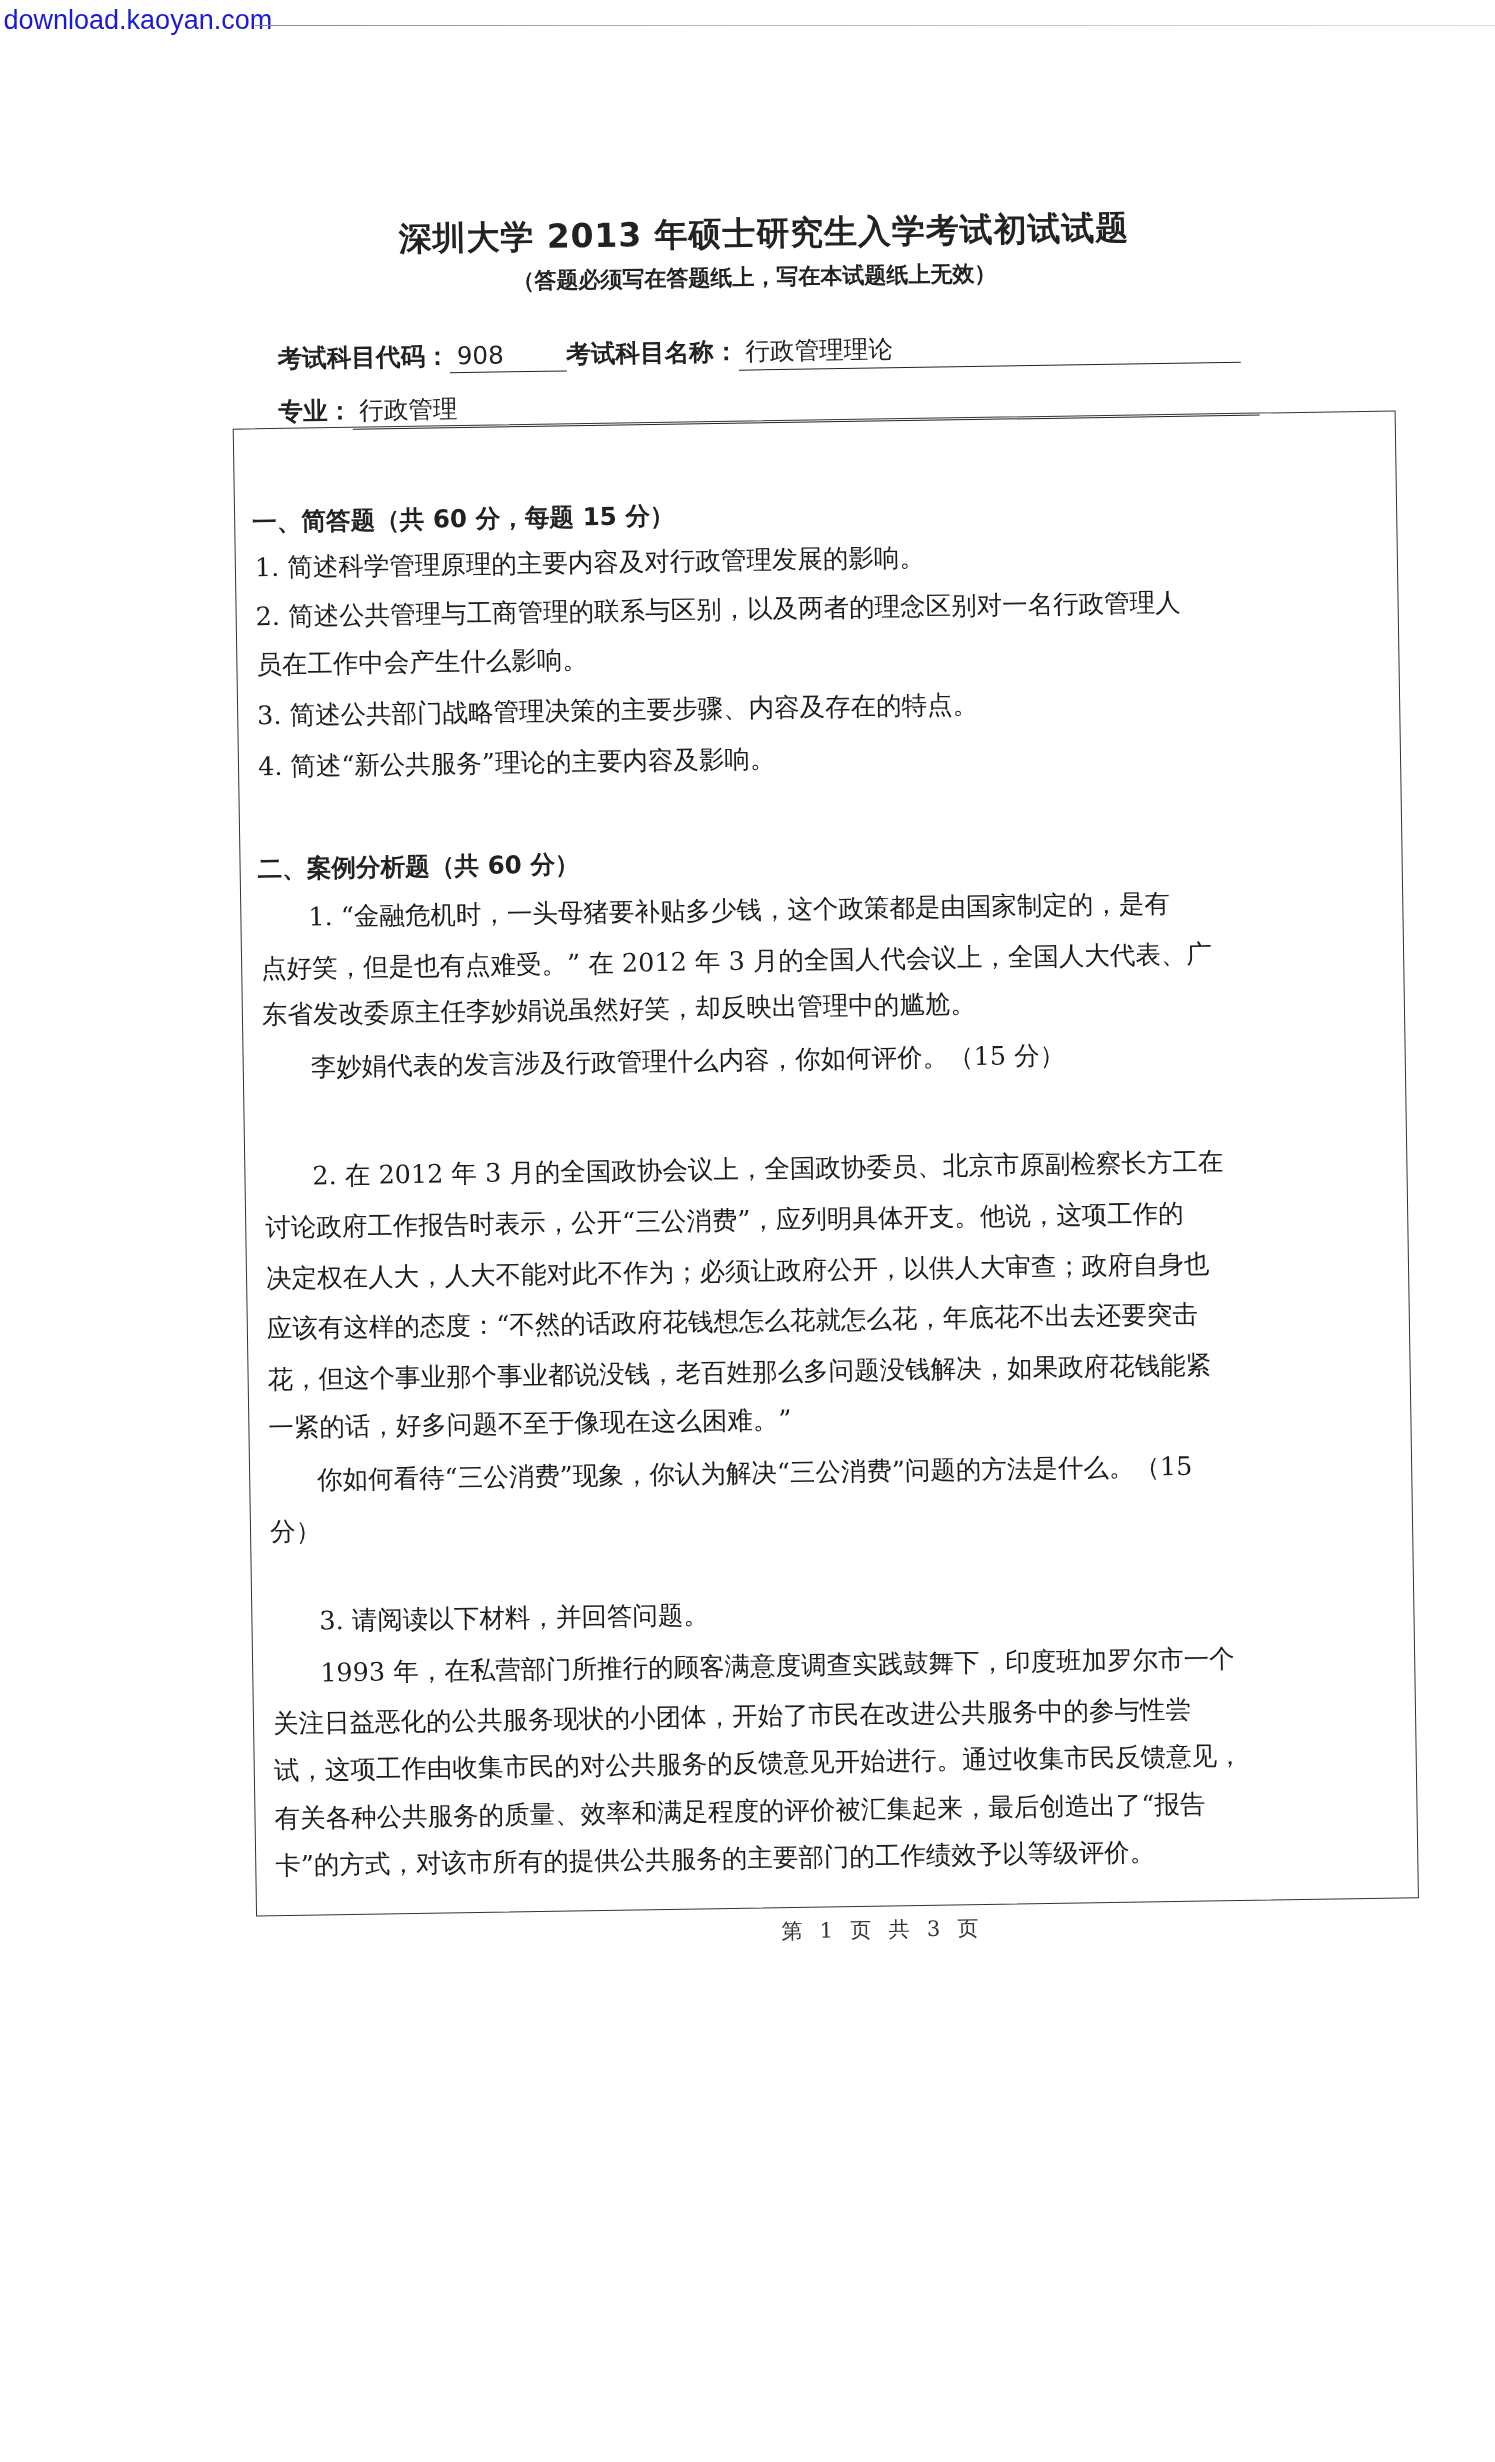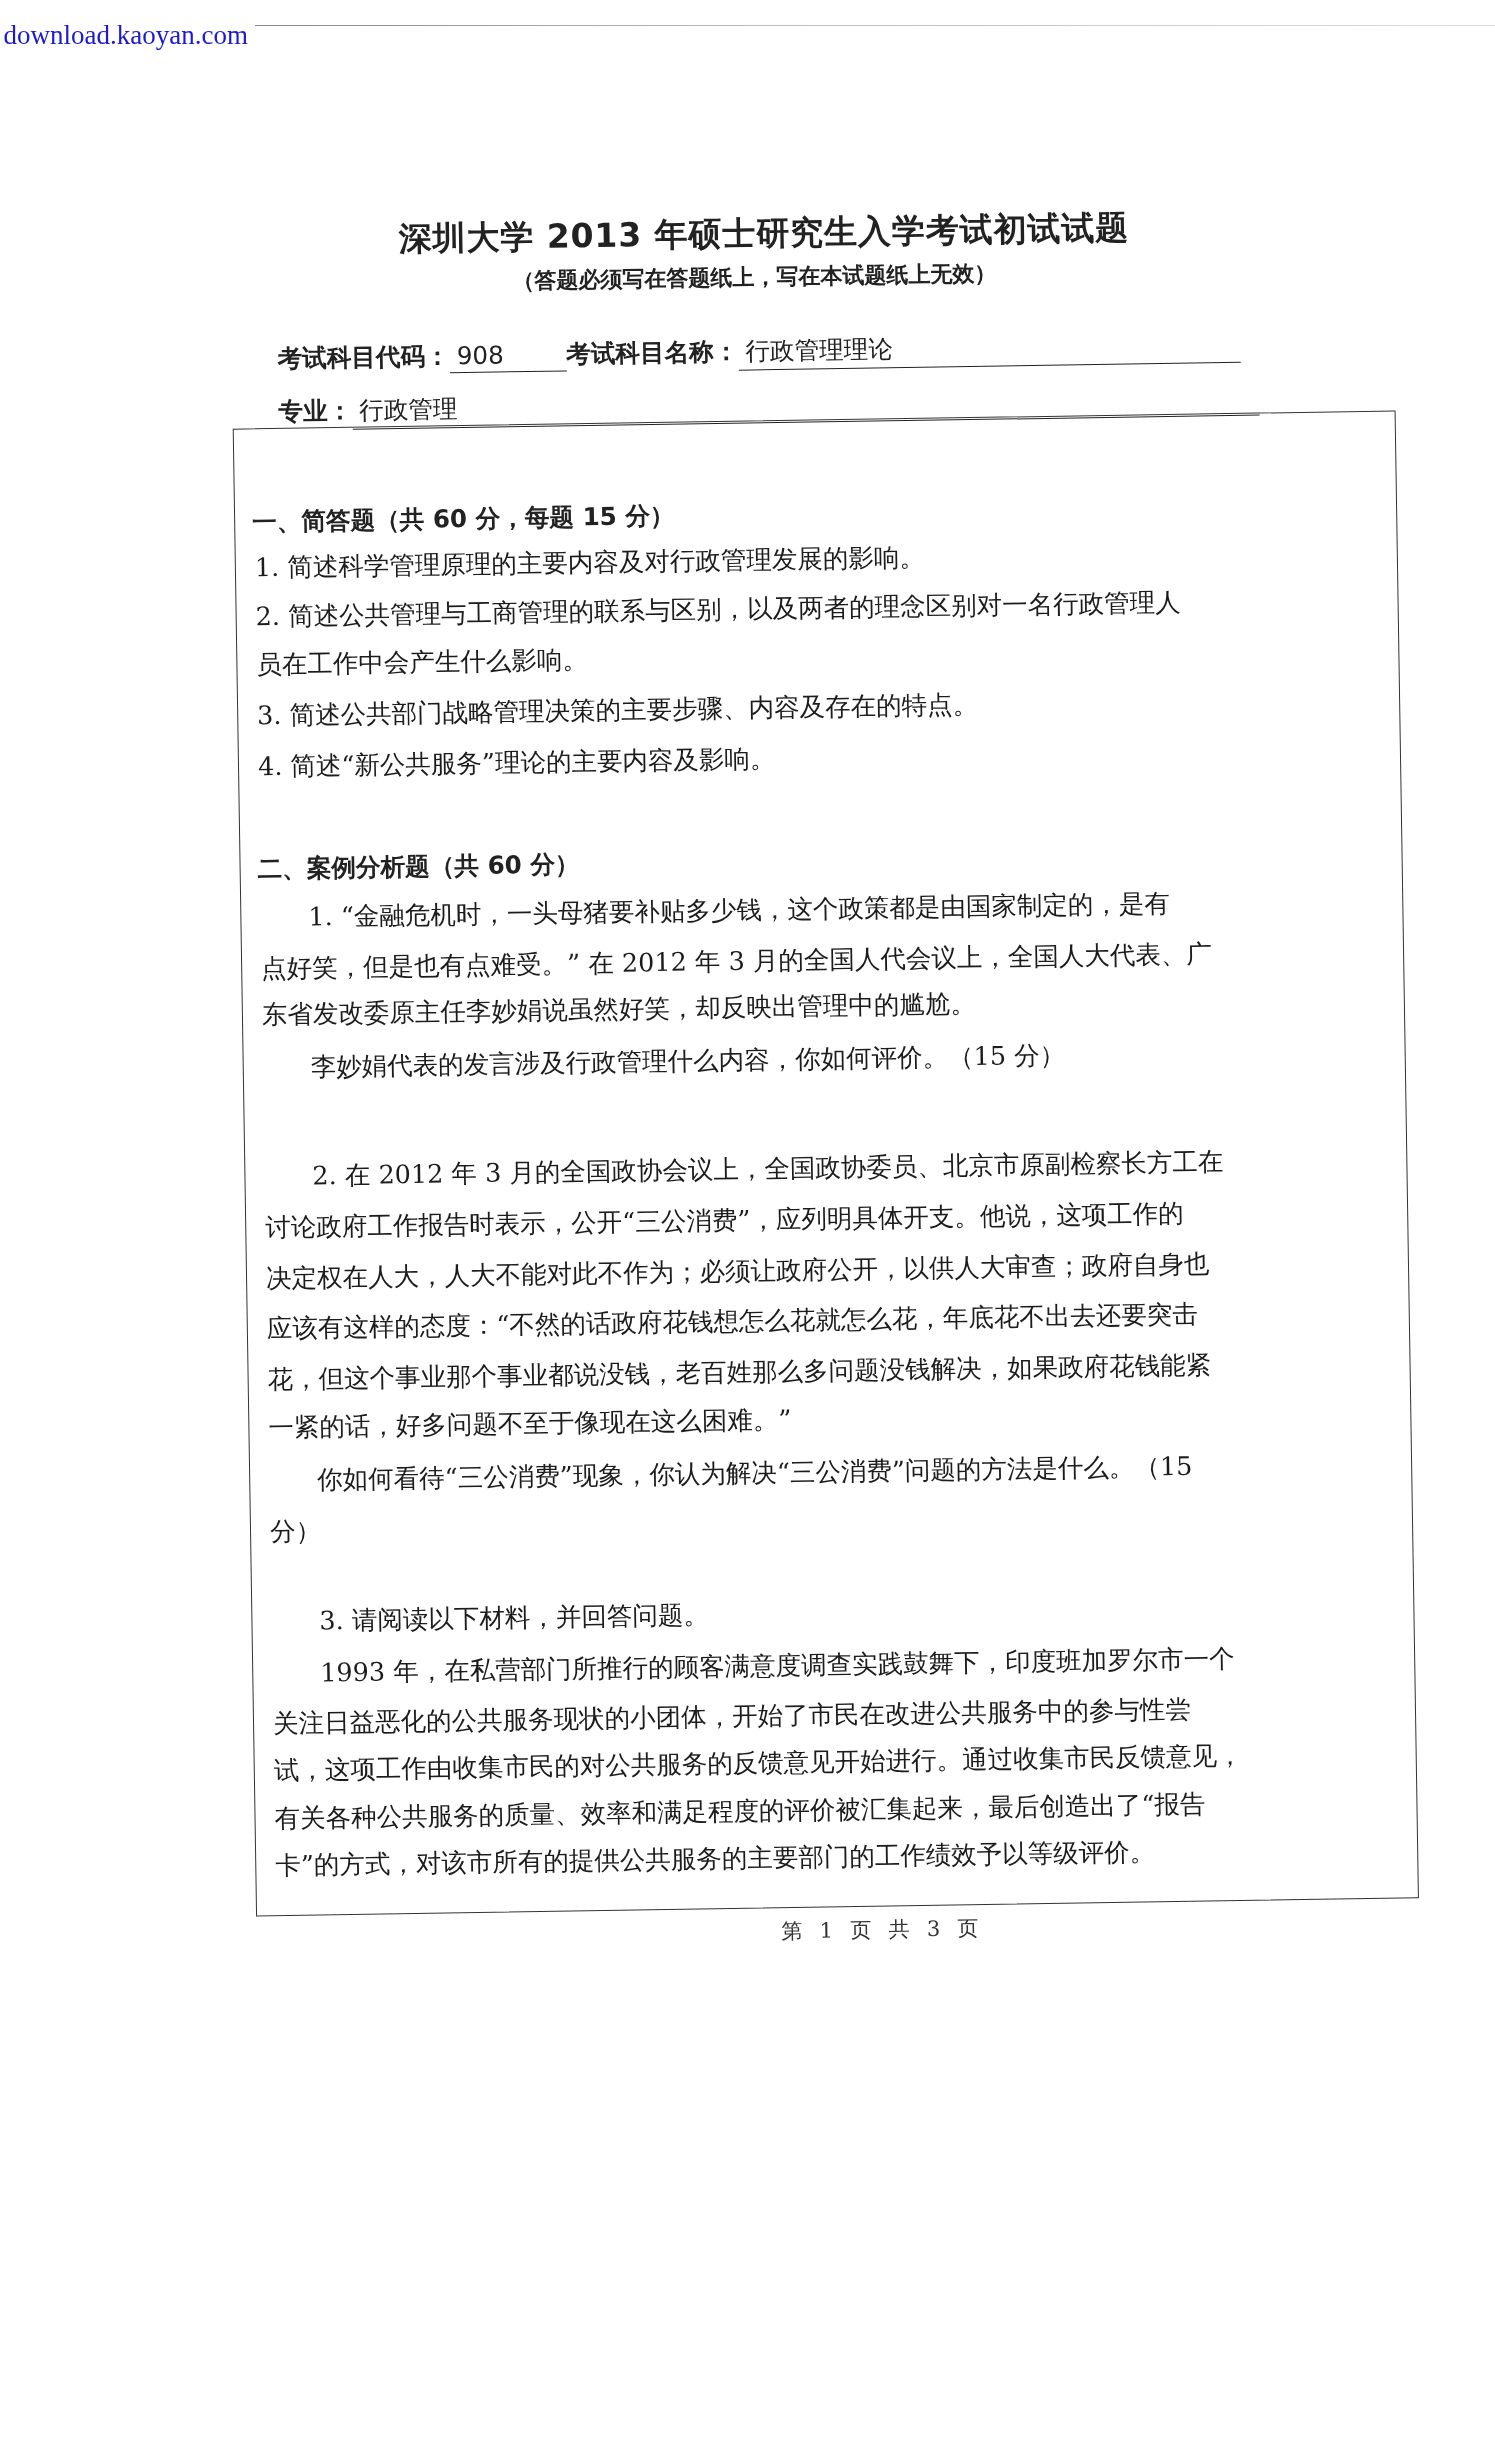--- a/index.html
+++ b/index.html
@@ -1,21 +1,21 @@
 <!DOCTYPE html>
 <html style="font-size:14px"><head>
 <meta charset="utf-8">
 <style>
   html, body { margin:0; padding:0; }
   body {
     width:1495px; height:2462px; background:#ffffff; position:relative; overflow:hidden;
     font-family: "DejaVu Serif", "Liberation Serif", serif; color:#1a1a1a;
   }
   .watermark {
-    position:absolute; left:3.5px; top:20px; font-family:Liberation Serif, serif;
+    position:absolute; left:3.5px; top:5px; font-family:Liberation Sans, sans-serif;
     font-size:27px; color:#1a1ad6; letter-spacing:0px;
   }
   .wm-line {
     position:absolute; left:255px; top:24.6px; width:1240px; height:1.8px;
     background:linear-gradient(to right, #888 0%, #bbb 40%, #ddd 100%);
   }
   .page { position:absolute; left:0; top:0; width:1495px; height:2462px; transform:rotate(-0.9deg); transform-origin:791px 1143px; }
   .title {
     position:absolute; left:413px; top:211px; font-family:"DejaVu Sans", sans-serif;
     font-size:33px; font-weight:bold; letter-spacing:0.9px; color:#222;

